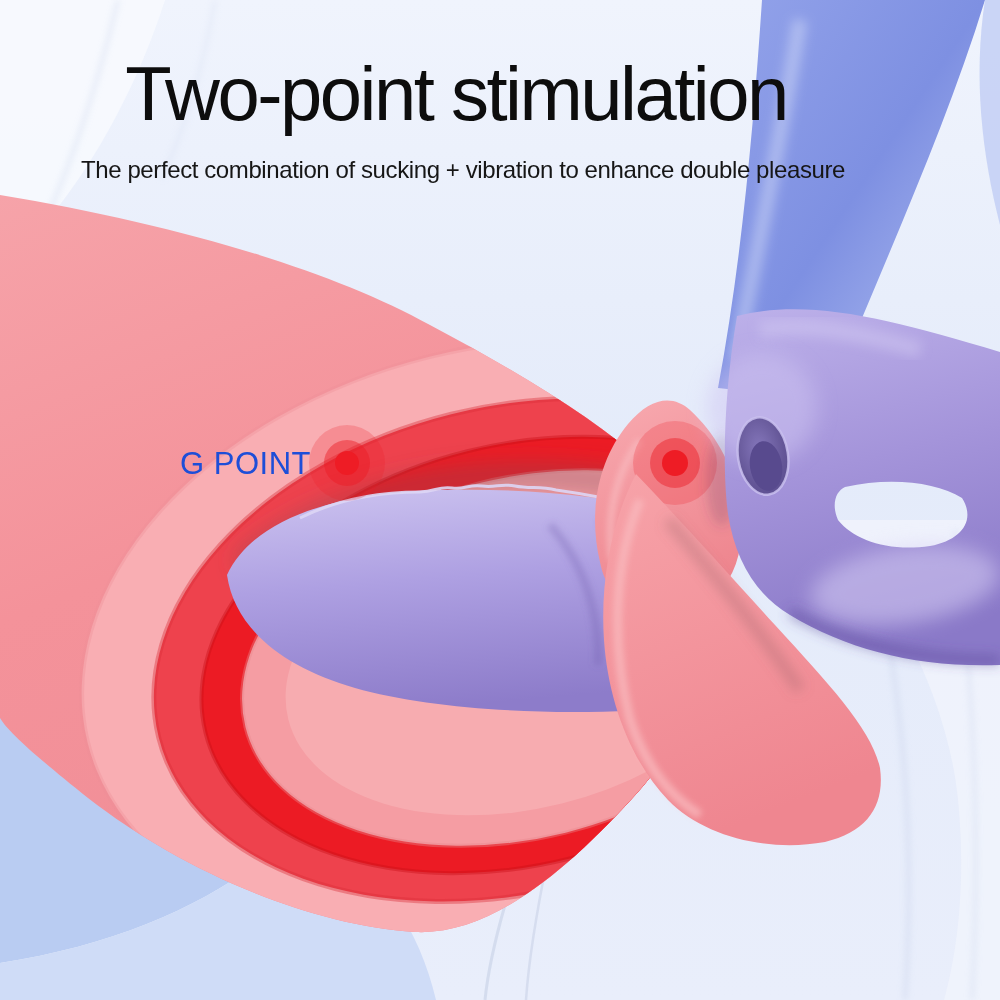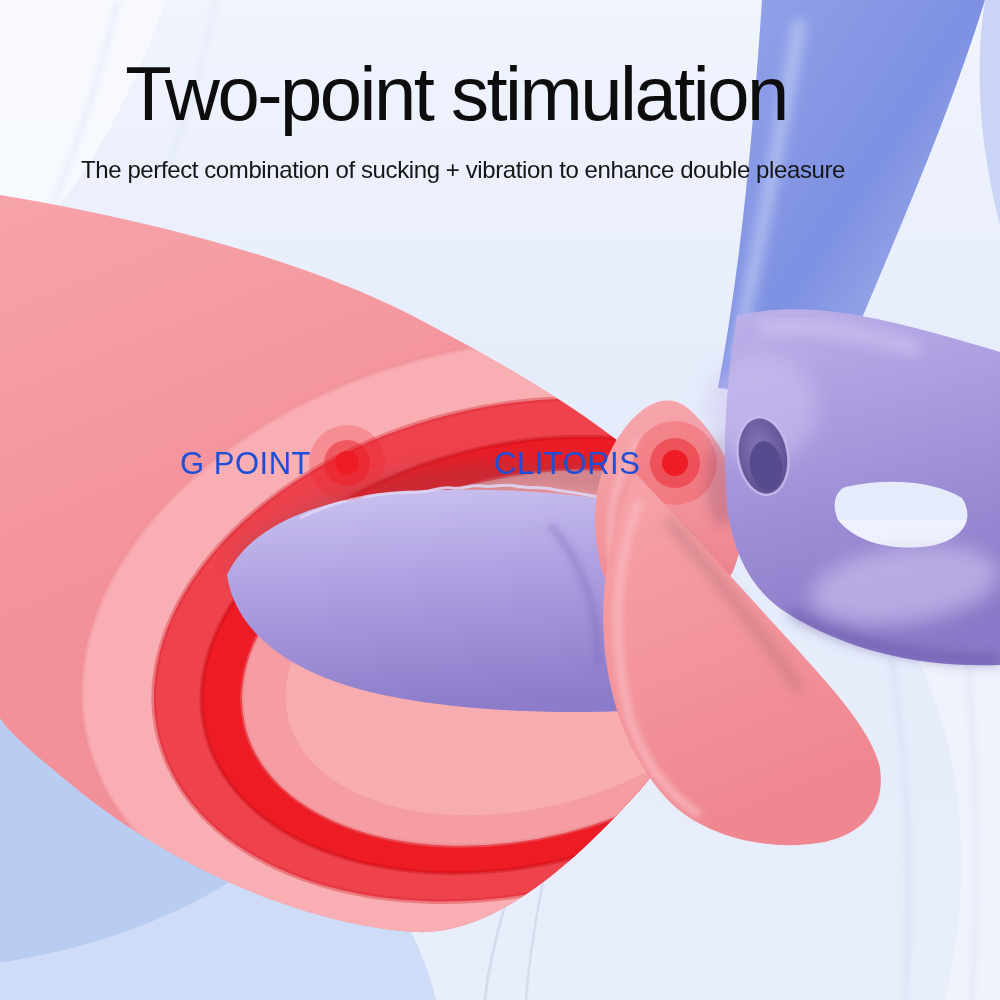--- a/index.html
+++ b/index.html
@@ -185,15 +185,14 @@
                C630,760 608,700 604,640 C600,580 612,520 636,474 Z" fill="url(#foldGrad)"></path>
       <path d="M640,500 C615,560 610,640 630,720 C645,765 668,795 700,815" stroke="#f9bbbf" stroke-width="9" fill="none" opacity="0.75" filter="url(#blur3)"></path>
       <path d="M668,520 C715,575 760,630 800,690" stroke="rgba(150,95,100,0.3)" stroke-width="12" fill="none" filter="url(#blur6)"></path>
     </g>
   </svg>
 
   <div class="title">Two-point stimulation</div>
   <div class="subtitle">The perfect combination of sucking + vibration to enhance double pleasure</div>
 
   <div class="anat-label label-gpoint">G POINT</div>
-  <div class="anat-label label-clitoris">CLITORIS</div>
 
 </div>
 
 </body></html>

